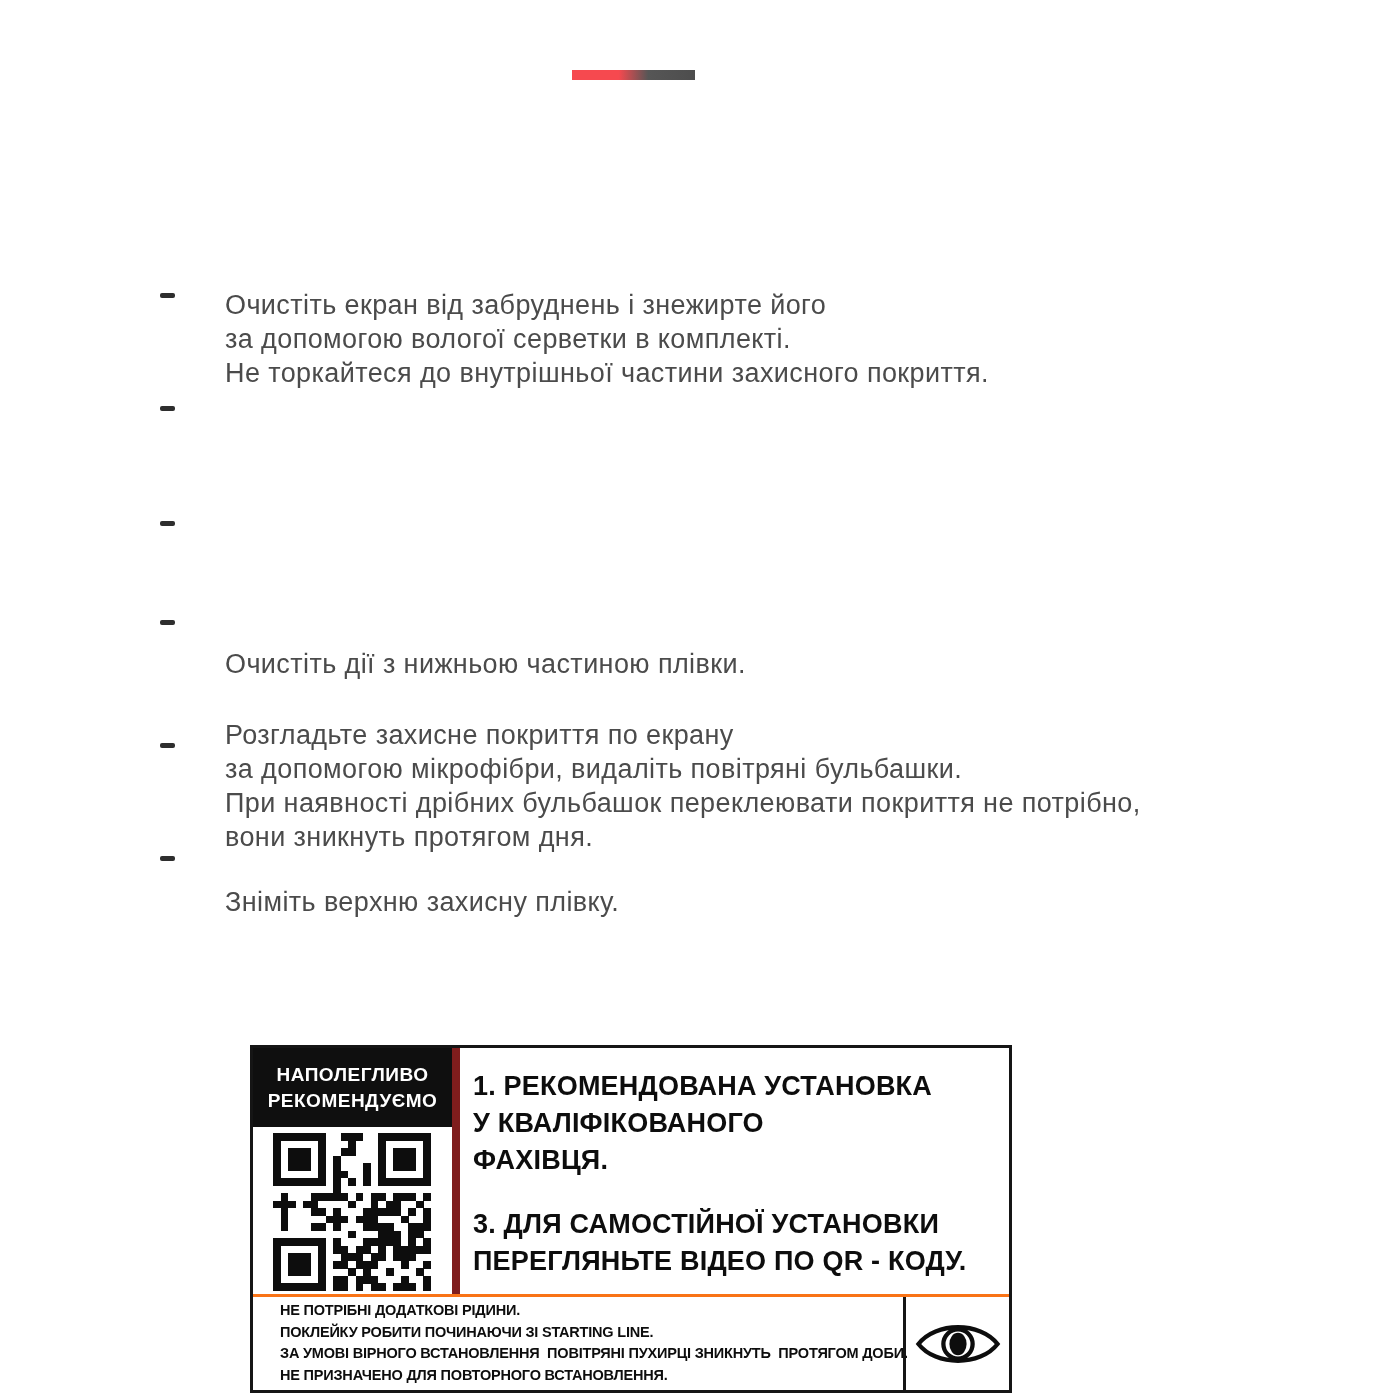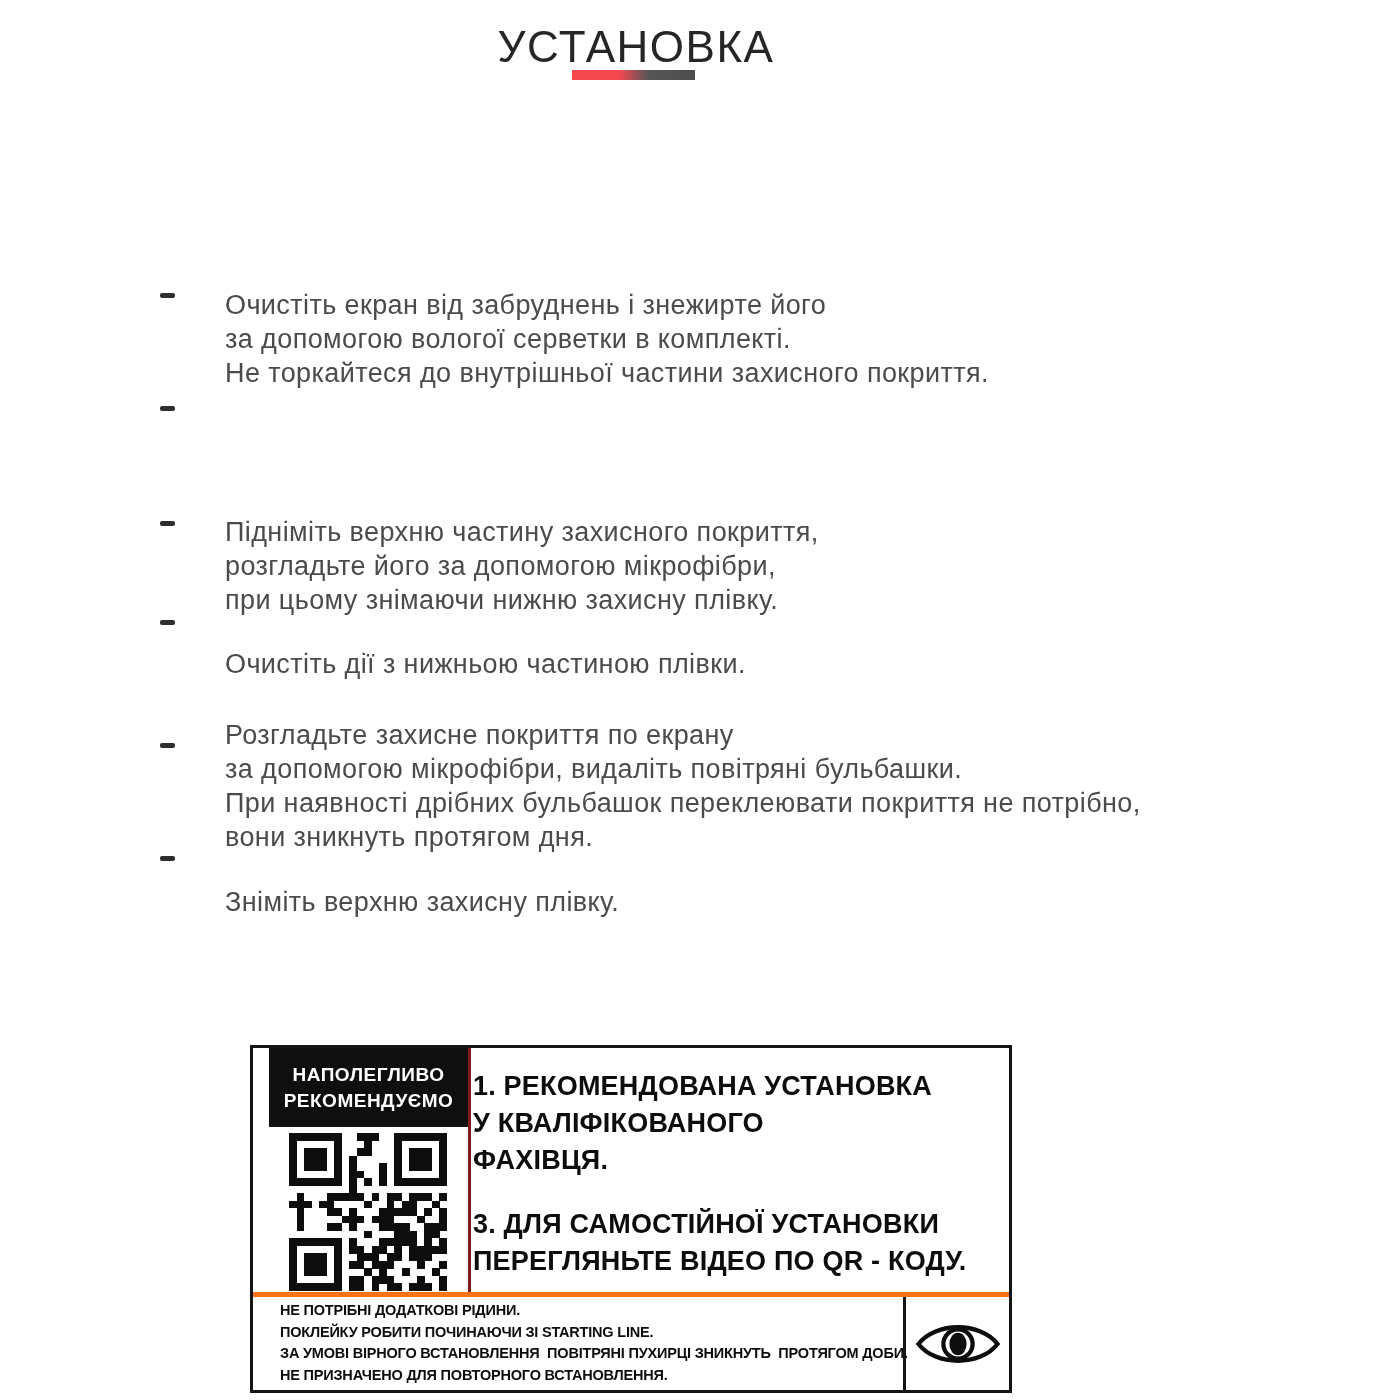--- a/index.html
+++ b/index.html
@@ -33,22 +33,22 @@
   .dash{
     position:absolute;left:160px;width:15px;height:5px;
     background:#2e2e2e;border-radius:2px;
   }
   
   .rec-box{
     position:absolute;left:250px;top:1045px;width:762px;height:348px;
     border:3px solid #151515;box-sizing:border-box;background:#fff;
   }
   .rec-left{
-    position:absolute;left:16px;top:0;width:199px;height:249px;
-    border-right:3px solid #7f1d1d;
+    position:absolute;left:0;top:0;width:199px;height:249px;
+    border-right:8px solid #7f1d1d;
   }
   .rec-header{
     position:absolute;left:0;top:0;width:199px;height:79px;
     background:#0f0f0f;color:#ffffff;
     display:flex;align-items:center;justify-content:center;text-align:center;
     font-size:19px;line-height:26px;font-weight:700;letter-spacing:0.5px;
     white-space:pre;
   }
   .qr-svg{
     position:absolute;left:20px;top:85px;width:158px;height:158px;
@@ -59,54 +59,50 @@
   }
   .rec-item{
     position:absolute;left:18px;margin:0;
     font-size:27px;line-height:37px;font-weight:700;color:#0d0d0d;
     letter-spacing:0.2px;white-space:pre;
   }
   .rec-item-1{top:20px;}
   .rec-item-2{top:158px;}
   .rec-footer{
     position:absolute;left:0;right:0;bottom:0;height:93px;
-    border-top:5px solid #f97316;
+    border-top:3px solid #f97316;
   }
   .rec-footer-text{
     position:absolute;left:27px;top:3px;margin:0;
     font-size:14.5px;line-height:21.5px;font-weight:700;color:#0d0d0d;
     letter-spacing:-0.2px;white-space:pre;
   }
   .rec-eye-cell{
     position:absolute;right:0;top:0;bottom:0;width:103px;
     border-left:3px solid #151515;
     display:flex;align-items:center;justify-content:center;
   }
 </style>
 </head>
 <body>
 
 <div class="page">
 
-  <h1 class="title">УСТАНОВКА</h1>
   <div class="accent-bar"></div>
 
   <span class="dash" style="top:293px"></span>
   <span class="dash" style="top:406px"></span>
   <span class="dash" style="top:521px"></span>
   <span class="dash" style="top:620px"></span>
   <span class="dash" style="top:743px"></span>
   <span class="dash" style="top:856px"></span>
 
   <div class="step" style="top:249px">Очистіть екран від забруднень і знежирте його
 за допомогою вологої серветки в комплекті.
 Не торкайтеся до внутрішньої частини захисного покриття.</div>
-  <div class="step" style="top:476px">Підніміть верхню частину захисного покриття,
-розгладьте його за допомогою мікрофібри,
-при цьому знімаючи нижню захисну плівку.</div>
   <div class="step" style="top:608px">Очистіть дії з нижньою частиною плівки.</div>
   <div class="step" style="top:679px">Розгладьте захисне покриття по екрану
 за допомогою мікрофібри, видаліть повітряні бульбашки.
 При наявності дрібних бульбашок переклеювати покриття не потрібно,
 вони зникнуть протягом дня.</div>
   <div class="step" style="top:846px">Зніміть верхню захисну плівку.</div>
 
   <div class="rec-box">
     <div class="rec-left">
       <div class="rec-header">НАПОЛЕГЛИВО

